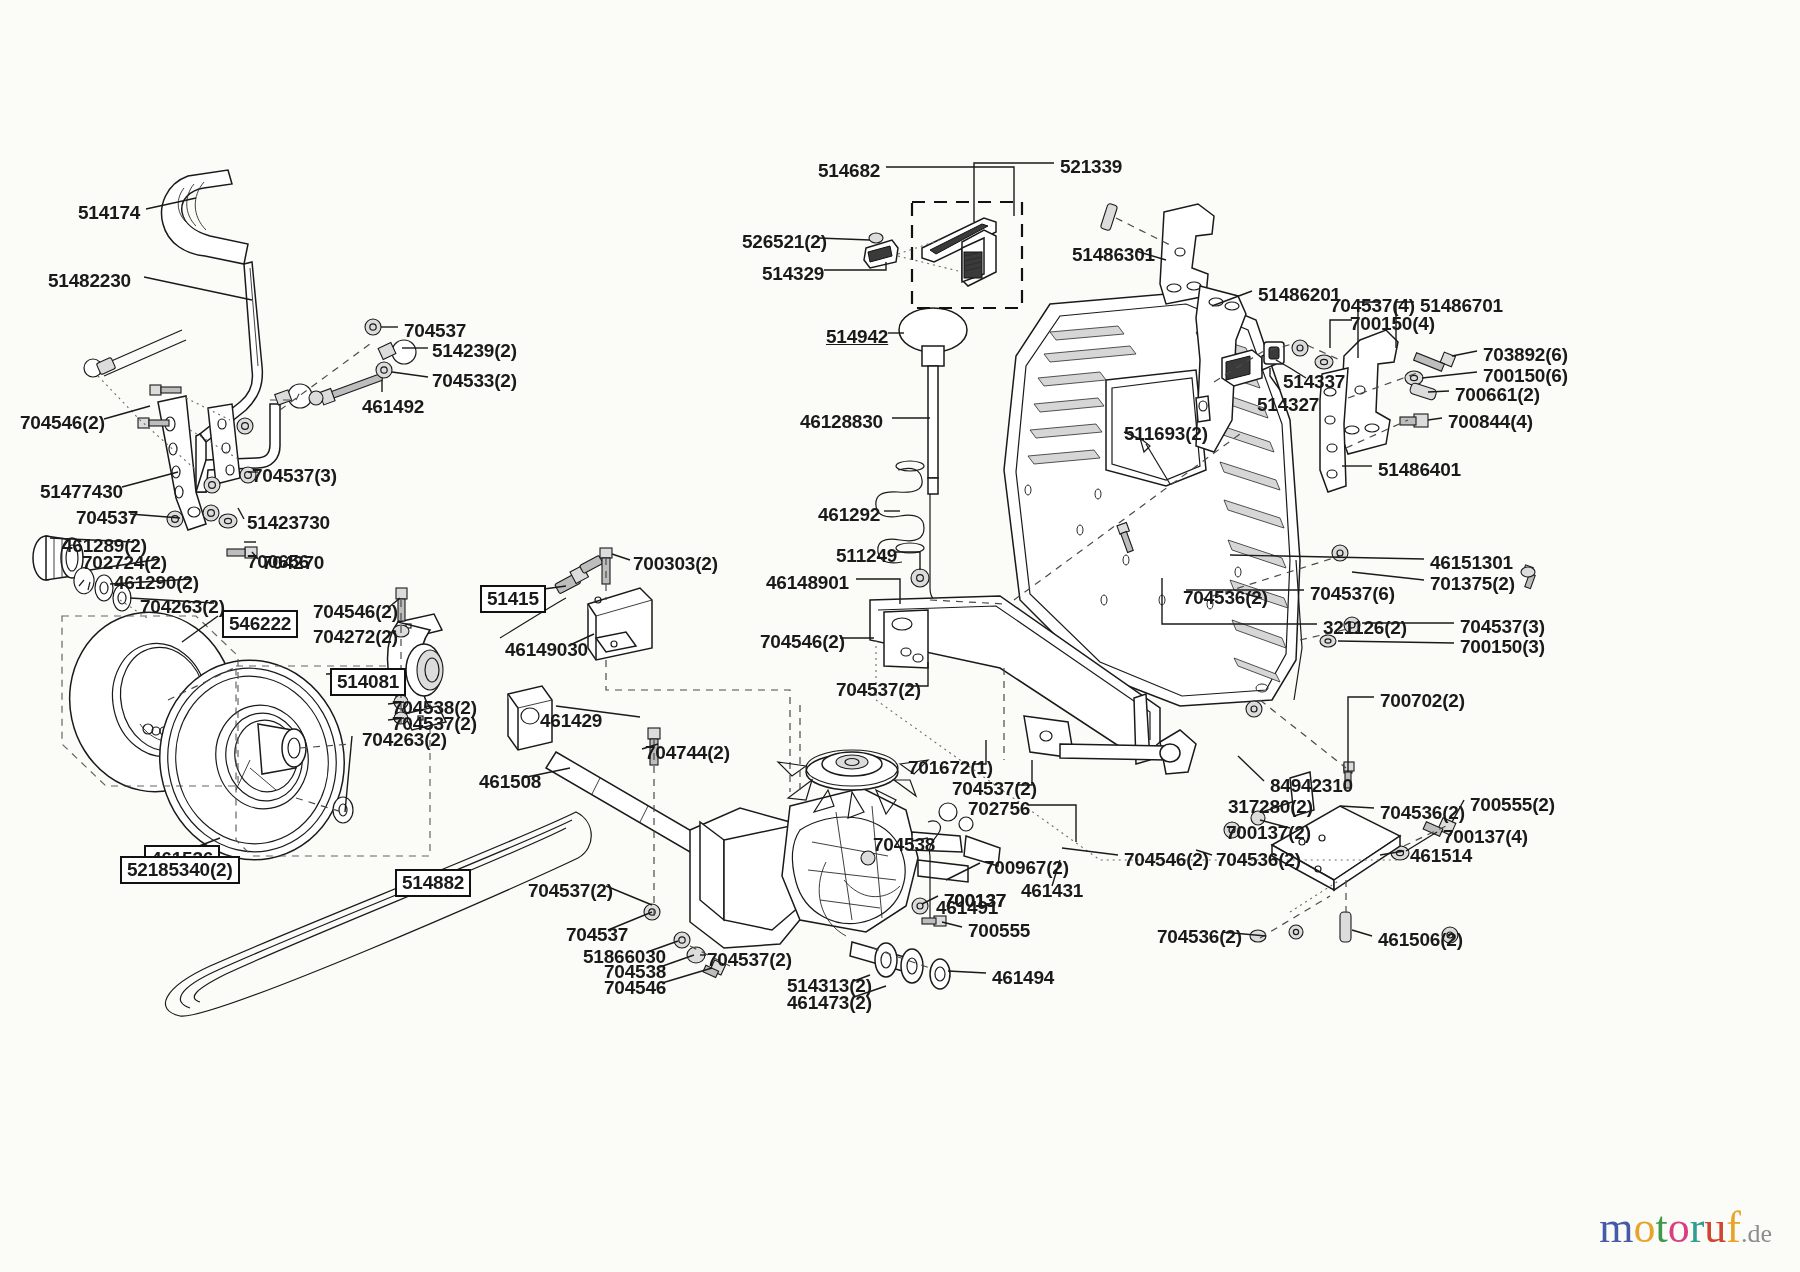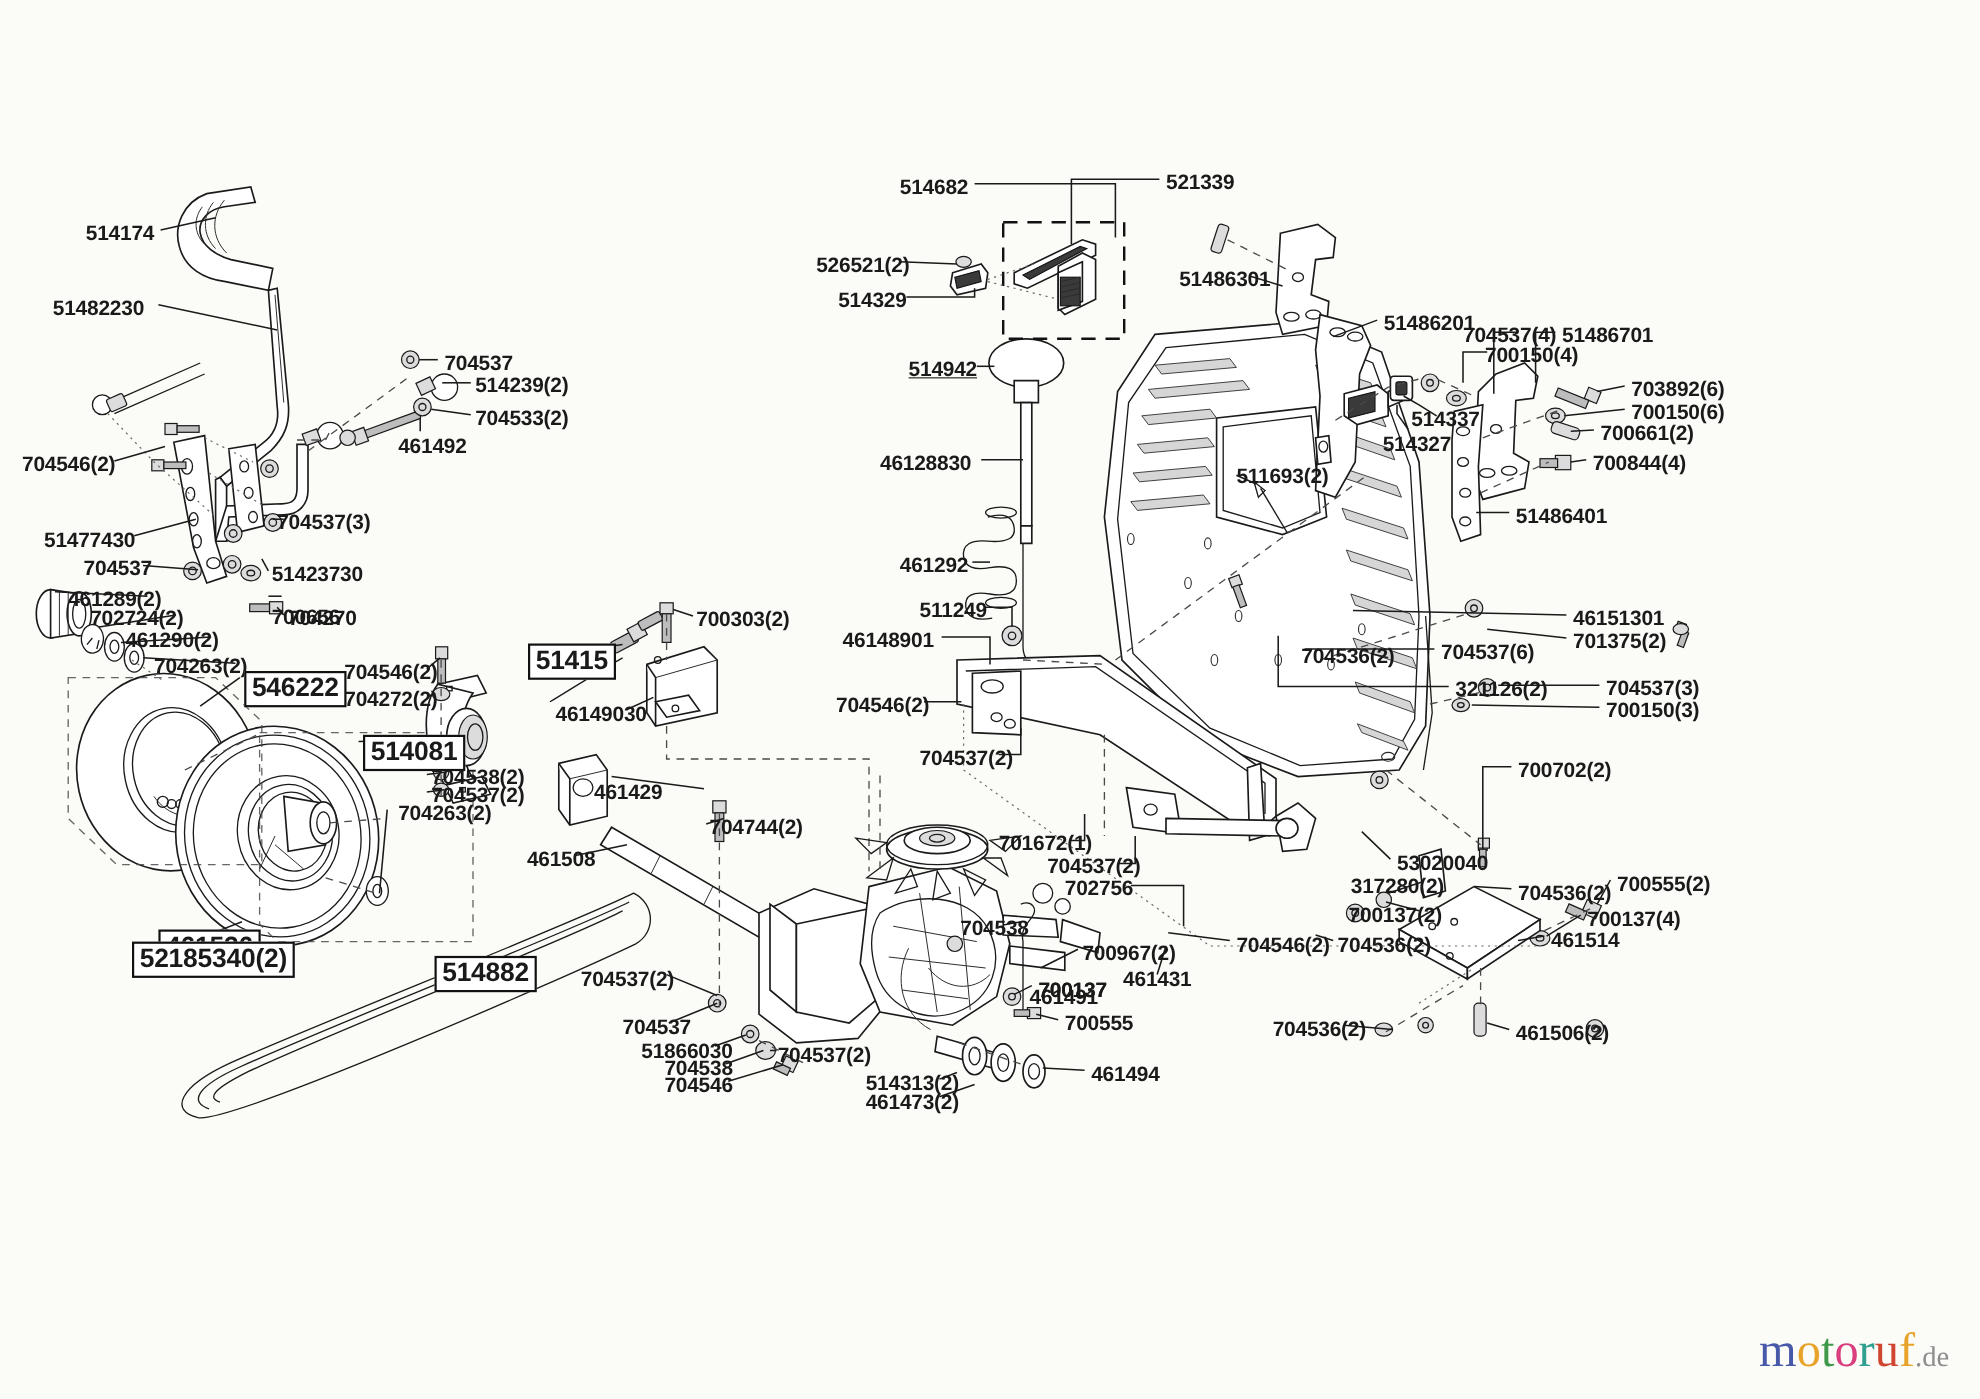--- a/index.html
+++ b/index.html
@@ -18,21 +18,21 @@
     font-weight:bold;
     color:#1a1a1a;
     white-space:nowrap;
     letter-spacing:-0.2px;
     line-height:1;
   }
   .lbl.boxed{
     border:2px solid #111;
     background:#fff;
     padding:2px 5px 3px 5px;
-    font-size:24px;
+    font-size:19px;
   }
   .logo{
     position:absolute;
     right:28px;bottom:22px;
     font-family:"Liberation Serif", serif;
     font-size:44px;
     letter-spacing:0px;
     line-height:1;
     white-space:nowrap;
   }
@@ -642,21 +642,21 @@
       <div class="lbl" style="left: 968px; top: 921px;">700555</div>
       <div class="lbl" style="left: 944px; top: 891px;">700137</div>
       <div class="lbl" style="left: 873px; top: 835px;">704538</div>
       <div class="lbl" style="left: 936px; top: 858px; margin-top: 40px;">461491</div>
       <div class="lbl" style="left: 984px; top: 858px;">700967(2)</div>
       <div class="lbl" style="left: 1021px; top: 881px;">461431</div>
       <div class="lbl" style="left: 1124px; top: 850px;">704546(2)</div>
       <div class="lbl" style="left: 1216px; top: 850px;">704536(2)</div>
       <div class="lbl" style="left: 1226px; top: 823px;">700137(2)</div>
       <div class="lbl" style="left: 1228px; top: 797px;">317280(2)</div>
-      <div class="lbl" style="left: 1270px; top: 776px;">53020040</div>
+      <div class="lbl" style="left: 1270px; top: 776px;">84942310</div>
       <div class="lbl" style="left: 1157px; top: 927px;">704536(2)</div>
       <div class="lbl" style="left: 1378px; top: 930px;">461506(2)</div>
       <div class="lbl" style="left: 1410px; top: 846px;">461514</div>
       <div class="lbl" style="left: 1443px; top: 827px;">700137(4)</div>
       <div class="lbl" style="left: 1470px; top: 795px;">700555(2)</div>
       <div class="lbl" style="left: 1380px; top: 803px;">704536(2)</div>
       <div class="lbl" style="left: 1380px; top: 691px;">700702(2)</div>
       <div class="lbl" style="left: 1460px; top: 637px;">700150(3)</div>
       <div class="lbl" style="left: 1460px; top: 617px;">704537(3)</div>
       <div class="lbl" style="left: 1430px; top: 574px;">701375(2)</div>

